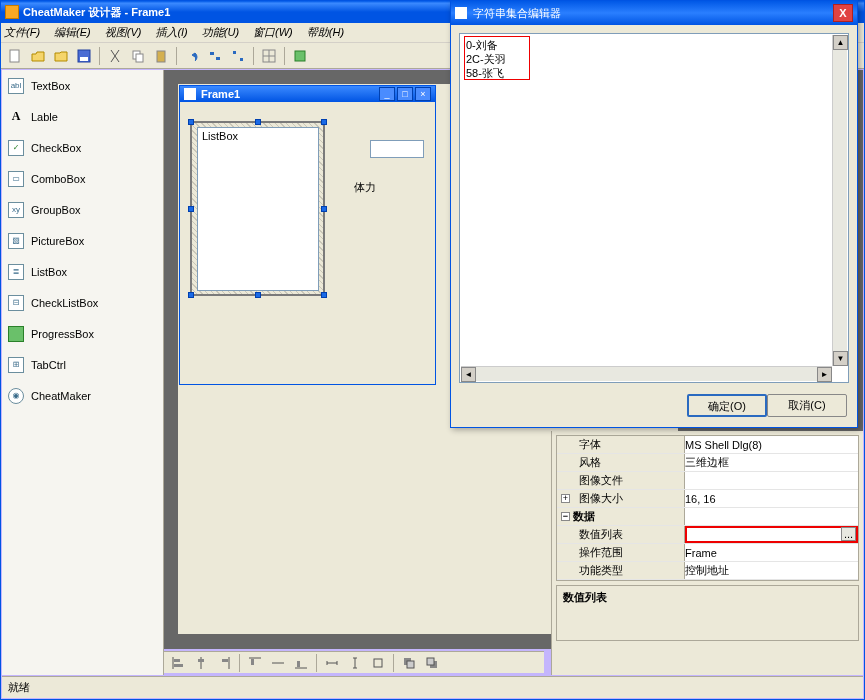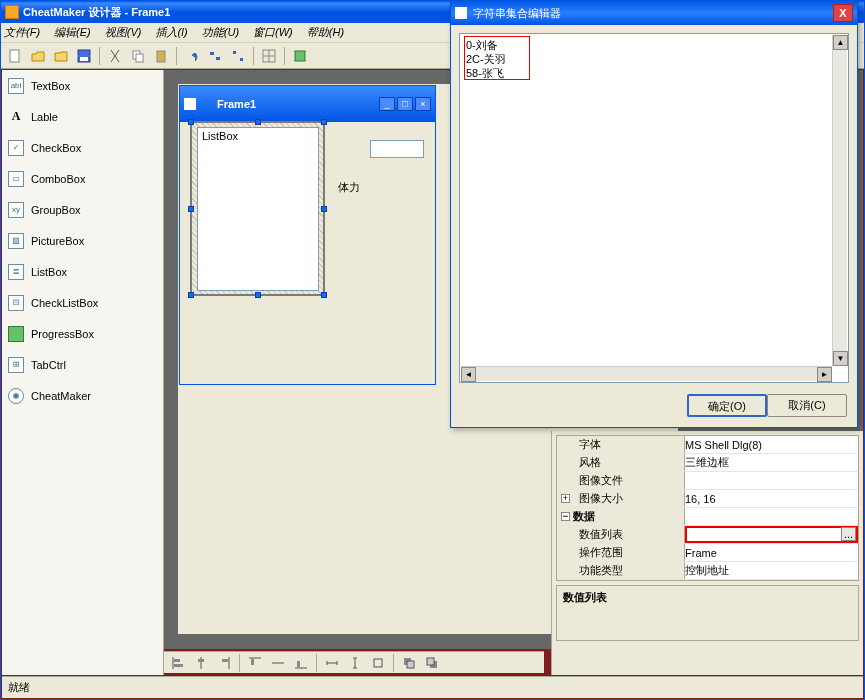--- a/index.html
+++ b/index.html
@@ -1,19 +1,19 @@
 <!DOCTYPE html>
 <html><head>
 <meta charset="utf-8">
 <style>
 * { box-sizing: border-box; margin: 0; padding: 0; font-family: "Tahoma", "SimSun", sans-serif; font-size: 11px; }
 body { background: #fff; width: 865px; height: 700px; overflow: hidden; position: relative; }
 
 
-.main-window { position: absolute; left: 0; top: 0; width: 865px; height: 700px; background: #7f1d1d; border: 1px solid #0054e3; }
+.main-window { position: absolute; left: 0; top: 0; width: 865px; height: 700px; background: #c4b5fd; border: 1px solid #0054e3; }
 .titlebar { height: 22px; background: linear-gradient(to bottom, #0058e6 0%, #3b8aff 10%, #0054e3 50%, #0054e3 100%); color: #fff; display: flex; align-items: center; padding: 0 4px; }
 .titlebar .app-icon { width: 14px; height: 14px; background: #f9a825; border: 1px solid #c77c00; margin-right: 4px; }
 .titlebar .title-text { font-weight: bold; }
 
 .menubar { height: 20px; background: #ece9d8; display: flex; align-items: center; padding: 0 3px; border-bottom: 1px solid #d4d0c8; }
 .menubar span { margin-right: 14px; cursor: default; font-style: italic; }
 
 .toolbar { height: 26px; background: #ece9d8; display: flex; align-items: center; padding: 0 3px; border-bottom: 1px solid #aca899; gap: 1px; }
 .tb-btn { width: 22px; height: 22px; display: inline-flex; align-items: center; justify-content: center; border: 1px solid transparent; }
 .tb-sep { width: 1px; height: 18px; background: #aca899; margin: 0 3px; }
@@ -22,32 +22,32 @@
 .toolbox { position: absolute; left: 1px; top: 69px; width: 162px; bottom: 24px; background: #f6f5f0; border-right: 1px solid #aca899; }
 .tool-item { height: 31px; display: flex; align-items: center; padding: 0 6px; cursor: default; gap: 7px; }
 .tool-icon { width: 16px; height: 16px; display: inline-flex; align-items: center; justify-content: center; border: 1px solid #6b8e9e; background: #fff; font-size: 8px; color: #3a6b8a; }
 
 
 .canvas-area { position: absolute; left: 163px; top: 69px; right: 1px; bottom: 50px; background: #676767; overflow: hidden; }
 .canvas-inner { position: absolute; left: 14px; top: 14px; width: 500px; height: 550px; background: #ece9d8; }
 
 
 .design-frame { position: absolute; left: 1px; top: 1px; width: 257px; height: 300px; background: #ece9d8; border: 1px solid #0054e3; }
-.design-frame .df-title { height: 36px; background: linear-gradient(to bottom, #3b8aff 0%, #0054e3 100%); color: #fff; display: flex; align-items: center; padding: 0 4px; gap: 16px; }
+.design-frame .df-title { height: 16px; background: linear-gradient(to bottom, #3b8aff 0%, #0054e3 100%); color: #fff; display: flex; align-items: center; padding: 0 4px; }
 .design-frame .df-title .df-ico { width: 12px; height: 12px; background: #fff; margin-right: 5px; }
 .design-frame .df-title .df-label { flex: 1; font-weight: bold; }
 .df-ctrls { display: flex; gap: 2px; }
 .df-ctrl { width: 16px; height: 14px; background: #4a8cff; border: 1px solid #0040b0; color: #fff; text-align: center; line-height: 12px; font-size: 9px; }
 .hatch-area { position: absolute; left: 10px; top: 35px; width: 135px; height: 175px; border: 2px solid #7a7a7a; border-style: solid; background: #ece9d8; background-image: repeating-linear-gradient(45deg, transparent, transparent 3px, rgba(0,0,0,0.15) 3px, rgba(0,0,0,0.15) 4px); }
 .listbox-ctrl { position: absolute; left: 5px; top: 4px; width: 122px; height: 164px; background: #fff; border: 1px solid #7f9db9; padding: 2px 4px; }
 .handle { position: absolute; width: 6px; height: 6px; background: #1a6ae6; border: 1px solid #0040b0; }
 .h-tl { left: -4px; top: -4px; } .h-tc { left: calc(50% - 3px); top: -4px; } .h-tr { right: -4px; top: -4px; }
 .h-ml { left: -4px; top: calc(50% - 3px); } .h-mr { right: -4px; top: calc(50% - 3px); }
 .h-bl { left: -4px; bottom: -4px; } .h-bc { left: calc(50% - 3px); bottom: -4px; } .h-br { right: -4px; bottom: -4px; }
-.design-label { position: absolute; left: 158px; top: 58px; margin-top: 36px; }
+.design-label { position: absolute; left: 174px; top: 58px; margin-top: 36px; }
 .design-input { position: absolute; left: 190px; top: 54px; width: 54px; height: 18px; border: 1px solid #7f9db9; background: #fff; }
 
 
 .prop-panel { position: absolute; right: 1px; top: 430px; width: 312px; bottom: 24px; background: #ece9d8; border-left: 1px solid #aca899; }
 .prop-grid { border: 1px solid #aca899; margin: 4px; background: #fff; }
 .prop-row { display: flex; height: 18px; border-bottom: 1px solid #e5e5e5; align-items: center; }
 .prop-key { width: 128px; padding-left: 22px; background: #ece9d8; border-right: 1px solid #aca899; position: relative; height: 100%; display: flex; align-items: center; }
 .prop-val { flex: 1; padding-left: 0; display: flex; align-items: center; height: 100%; position: relative; }
 .prop-key .expander { position: absolute; left: 4px; top: 4px; width: 9px; height: 9px; border: 1px solid #888; background: #fff; text-align: center; line-height: 7px; font-size: 9px; }
 .prop-row.group .prop-key { padding-left: 16px; font-weight: bold; }

